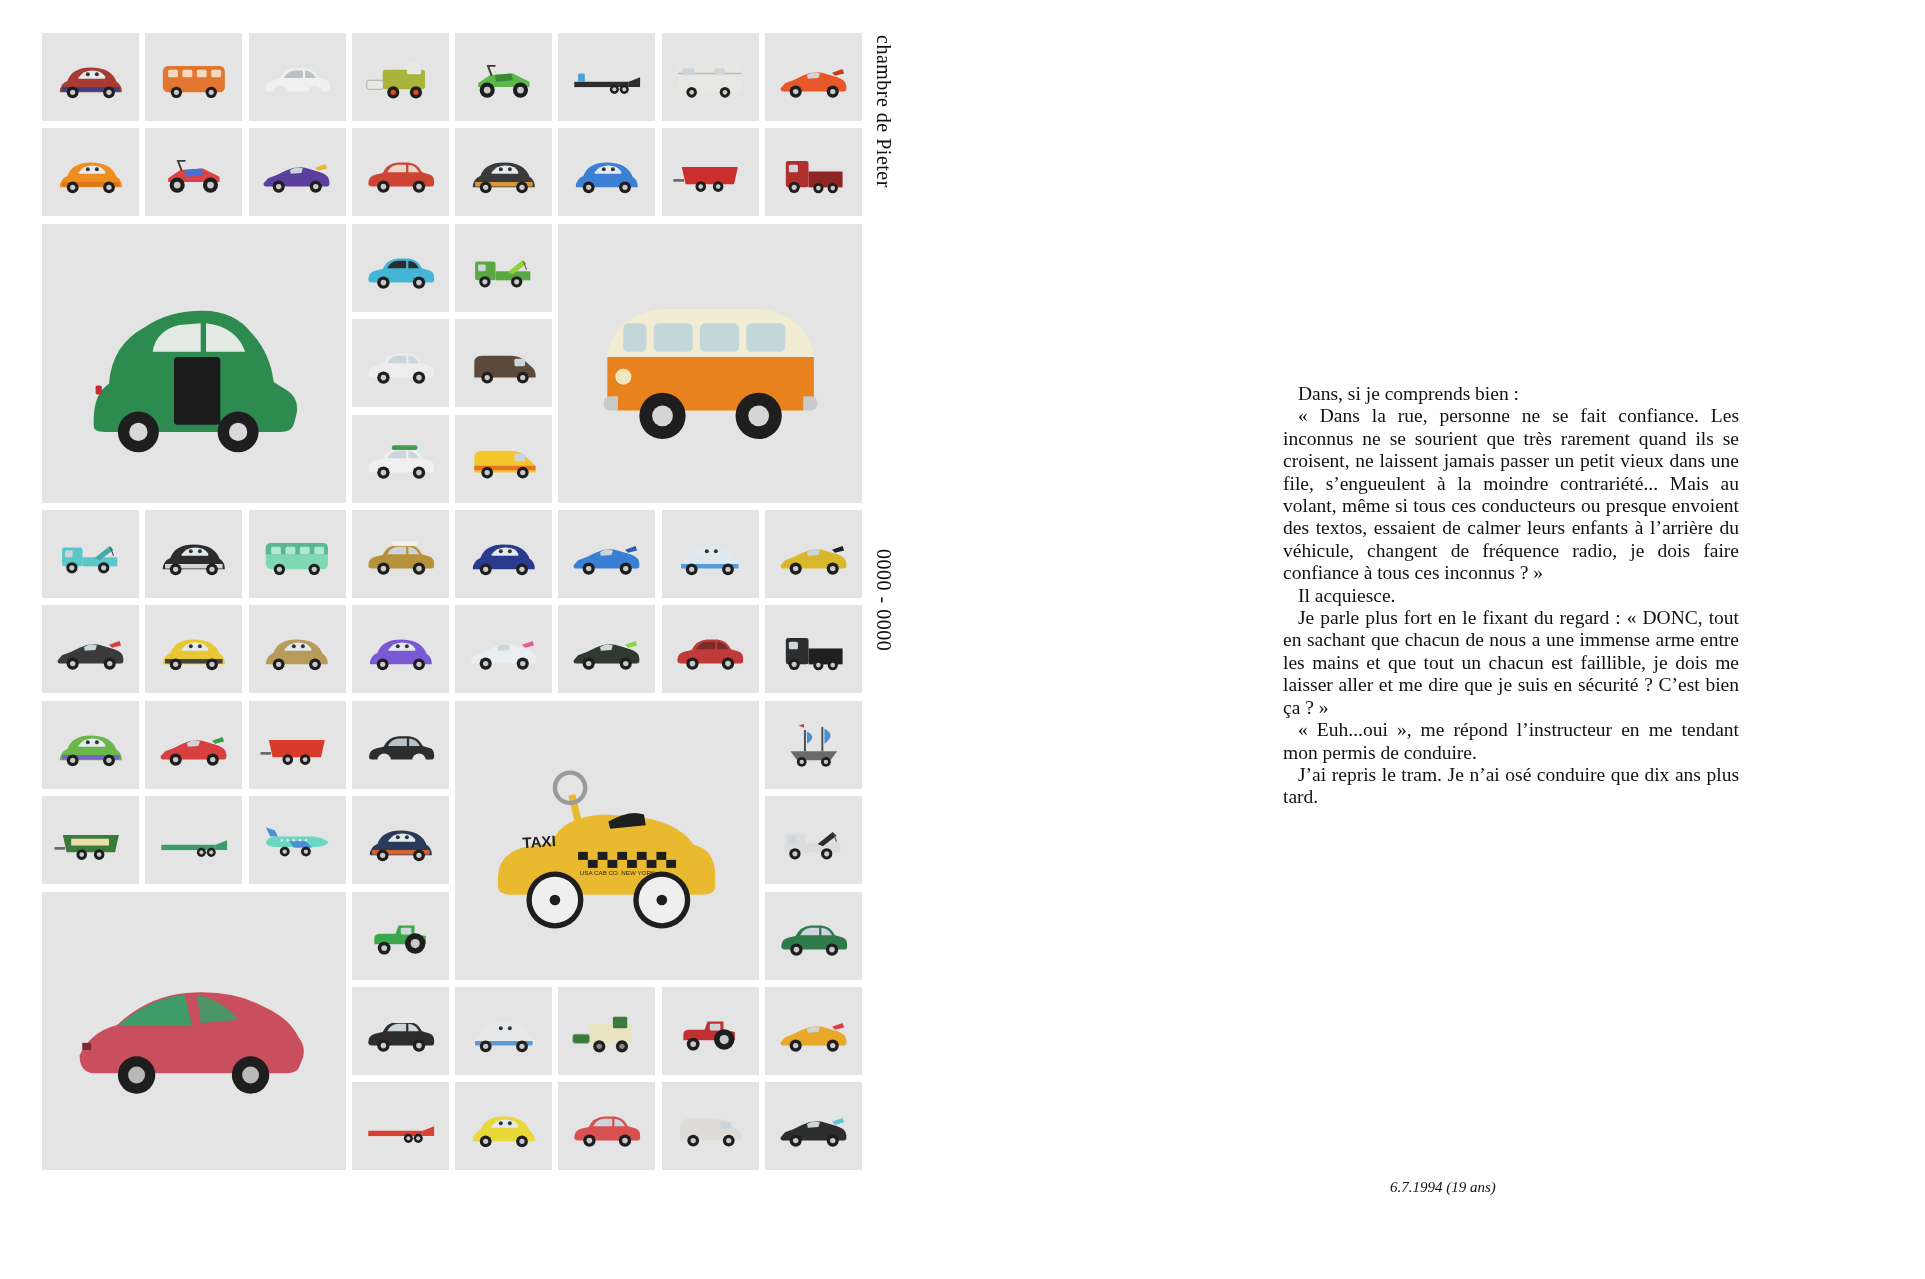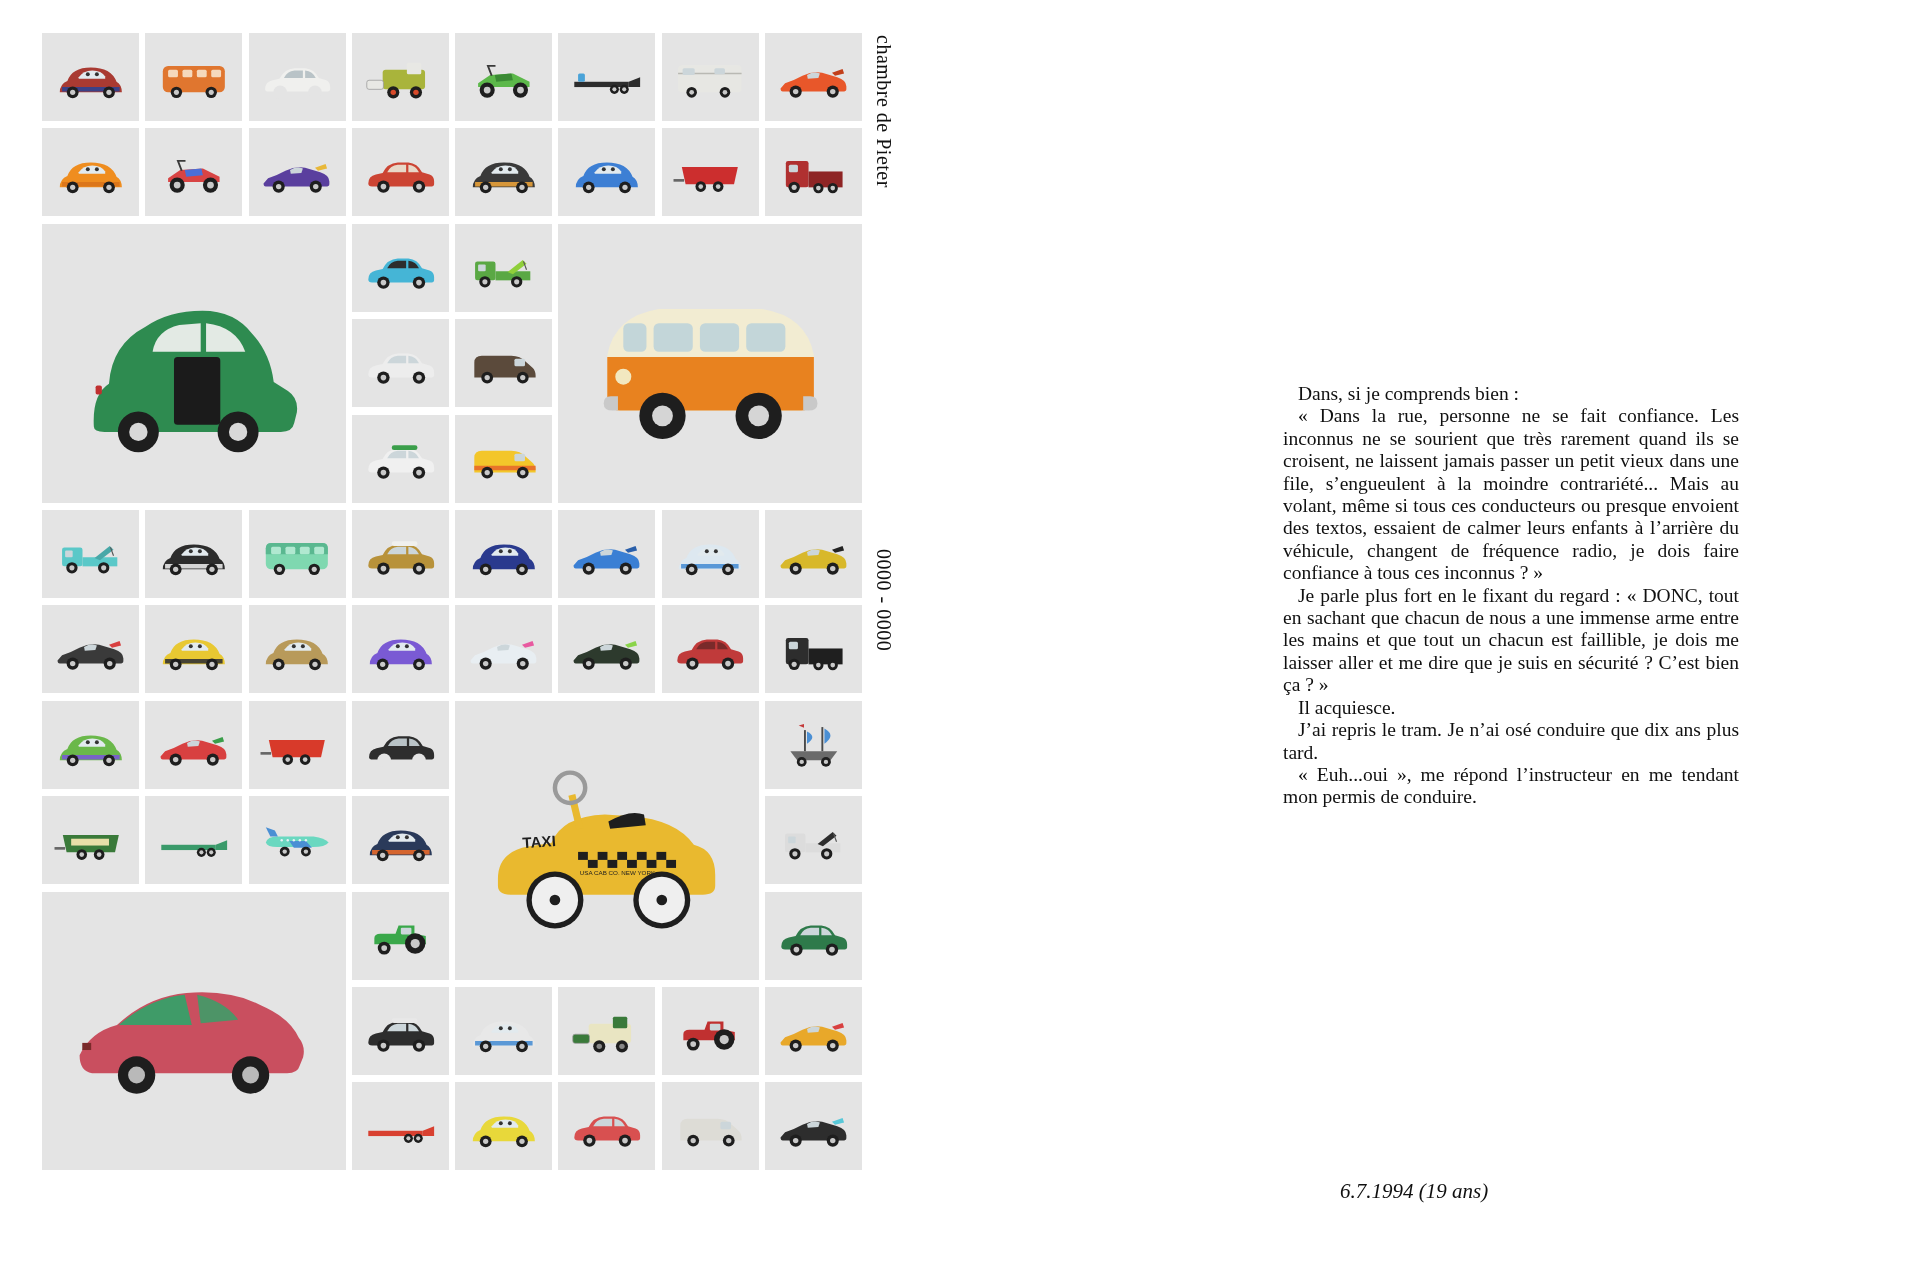--- a/index.html
+++ b/index.html
@@ -27,22 +27,22 @@
     white-space:nowrap;
   }
   #vl-chamber{left:872px;top:35px;}
   #vl-years{left:872px;top:549px;}
   .story{
     position:absolute;left:1283px;top:383px;width:456px;
     font-size:19.5px;line-height:22.4px;text-align:justify;color:#101010;
   }
   .story p{margin:0;text-indent:15px;}
   .entry-date{
-    position:absolute;left:1340px;top:1179px;
-    font-size:21px;font-style:italic;color:#101010;
+    position:absolute;left:1390px;top:1179px;
+    font-size:15px;font-style:italic;color:#101010;
   }
 </style>
 </head>
 <body>
 
 <div>
   <div class="grid">
       <div class="tile" style="grid-area: 1 / 1 / span 1 / span 1;">
         <svg viewBox="0 0 100 72" style="width:78%" xmlns="http://www.w3.org/2000/svg">
           <path d="M9 56 Q9 45 19 41 Q25 23 50 23 Q77 23 84 42 Q91 46 91 56 L9 56 Z" fill="#a93a32"></path>
@@ -826,19 +826,19 @@
           <circle cx="75" cy="55" r="8" fill="#1e1e1e"></circle>
           <circle cx="75" cy="55" r="3.6" fill="#c9c9c9"></circle>
         </svg>
       </div>
     </div>
   <div class="vlabel" id="vl-chamber">chambre de Pieter</div>
   <div class="vlabel" id="vl-years">0000 - 0000</div>
   <div class="story">
       <p>Dans, si je comprends bien :</p>
       <p>« Dans la rue, personne ne se fait confiance. Les inconnus ne se sourient que très rarement quand ils se croisent, ne laissent jamais passer un petit vieux dans une file, s’engueulent à la moindre contrariété... Mais au volant, même si tous ces conducteurs ou presque envoient des textos, essaient de calmer leurs enfants à l’arrière du véhicule, changent de fréquence radio, je dois faire confiance à tous ces inconnus ? »</p>
+      <p>Il acquiesce.</p>
       <p>Je parle plus fort en le fixant du regard : « DONC, tout en sachant que chacun de nous a une immense arme entre les mains et que tout un chacun est faillible, je dois me laisser aller et me dire que je suis en sécurité ? C’est bien ça ? »</p>
-      <p>Il acquiesce.</p>
+      <p>« Euh...oui », me répond l’instructeur en me tendant mon permis de conduire.</p>
       <p>J’ai repris le tram. Je n’ai osé conduire que dix ans plus tard.</p>
-      <p>« Euh...oui », me répond l’instructeur en me tendant mon permis de conduire.</p>
     </div>
   <div class="entry-date">6.7.1994 (19 ans)</div>
 </div>
 
 </body></html>

